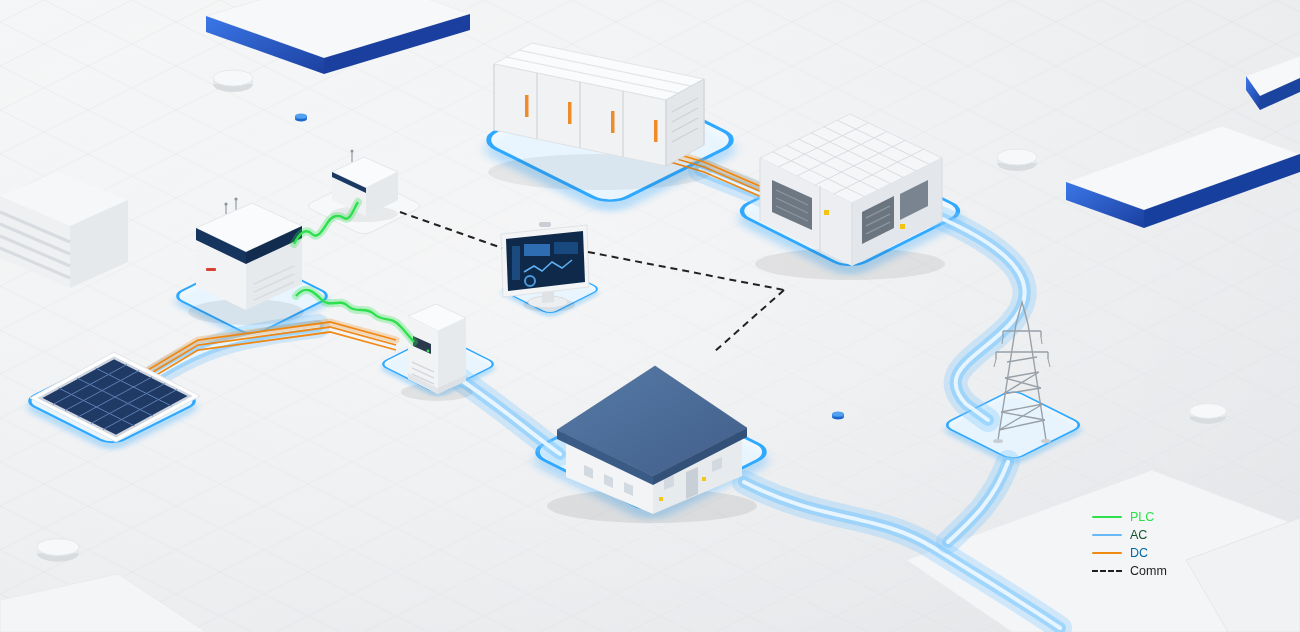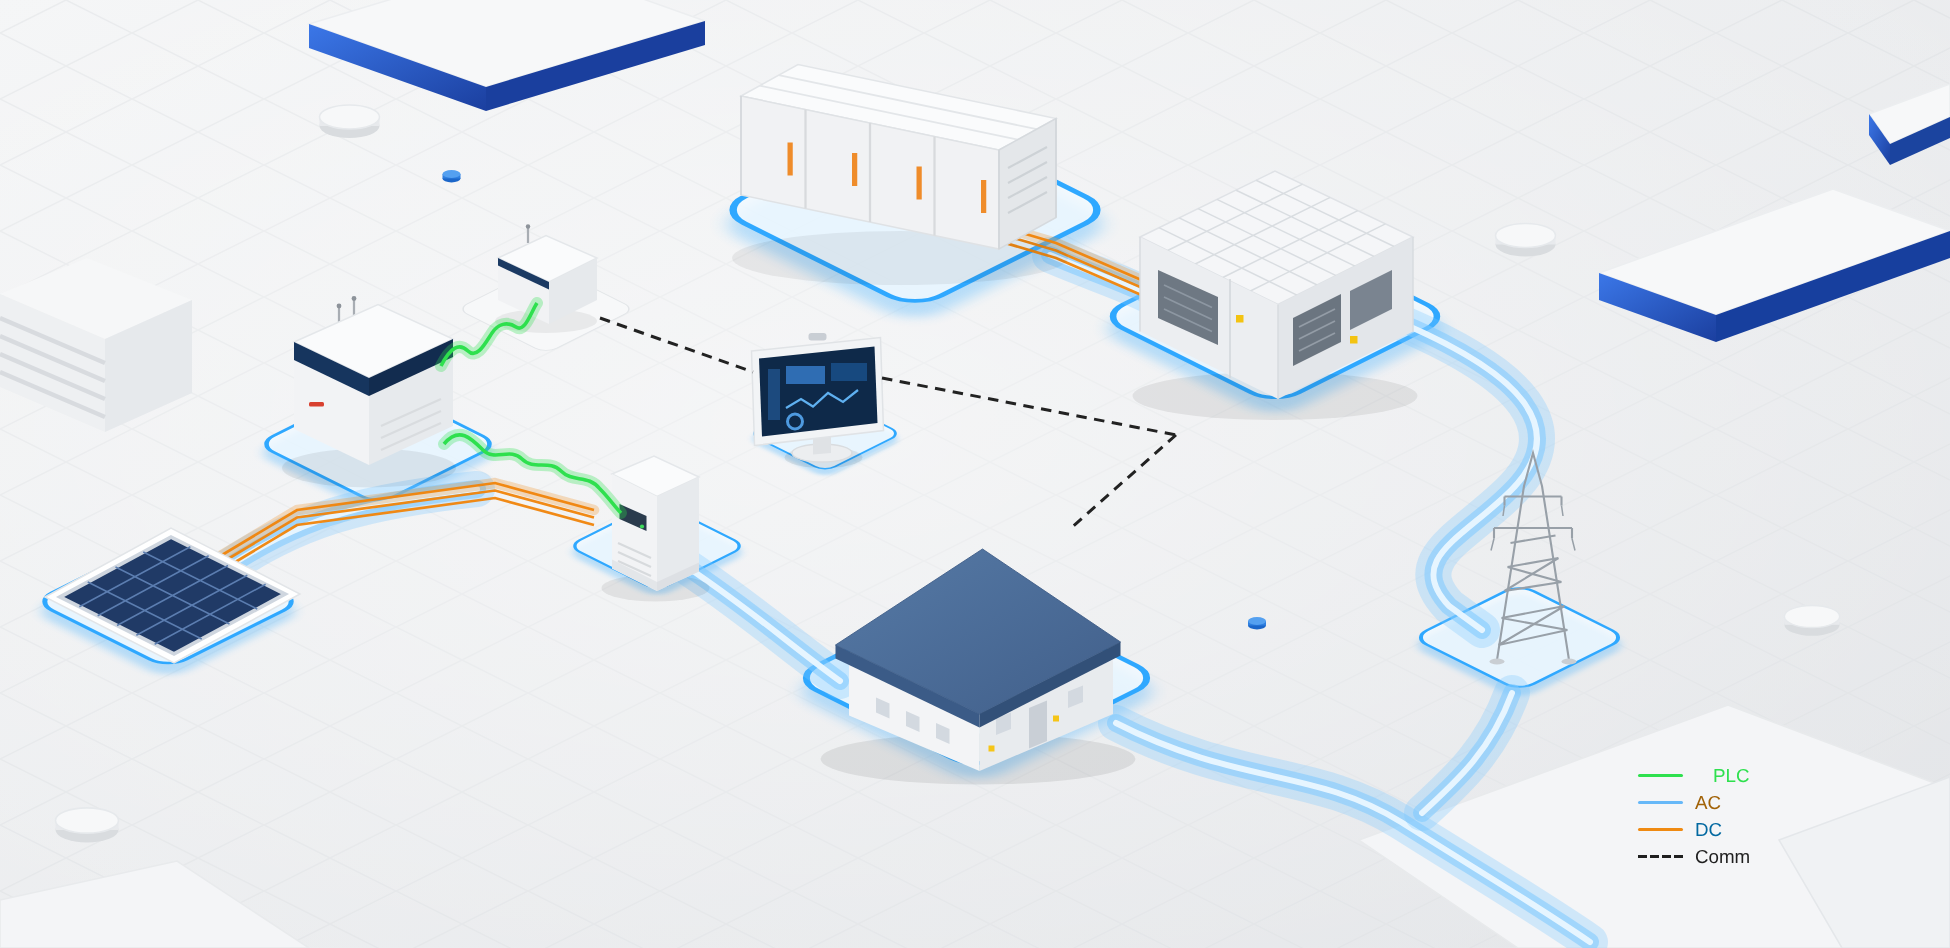--- a/index.html
+++ b/index.html
@@ -291,25 +291,25 @@
   <g>
     <path class="comm" d="M400,212 L502,248"></path>
     <path class="comm" d="M588,252 L784,290"></path>
     <path class="comm" d="M784,290 L714,352"></path>
   </g>
 </svg>
 
 <div class="legend">
   <div class="lrow">
     <span class="sw" style="background: rgb(46, 224, 78);"></span>
-    <span class="lbl" style="color: rgb(46, 224, 78); margin-left: 12px;">PLC</span>
+    <span class="lbl" style="color: rgb(46, 224, 78);">PLC</span>
   </div>
   <div class="lrow">
     <span class="sw" style="background: rgb(102, 184, 248);"></span>
-    <span class="lbl" style="color: #a16207;">AC</span>
+    <span class="lbl" style="color: #14532d;">AC</span>
   </div>
   <div class="lrow">
     <span class="sw" style="background: rgb(239, 138, 18);"></span>
     <span class="lbl" style="color: #0369a1;">DC</span>
   </div>
   <div class="lrow">
     <span class="swd" style="color: rgb(31, 31, 31);"></span>
     <span class="lbl" style="color: rgb(31, 31, 31);">Comm</span>
   </div>
 </div>

